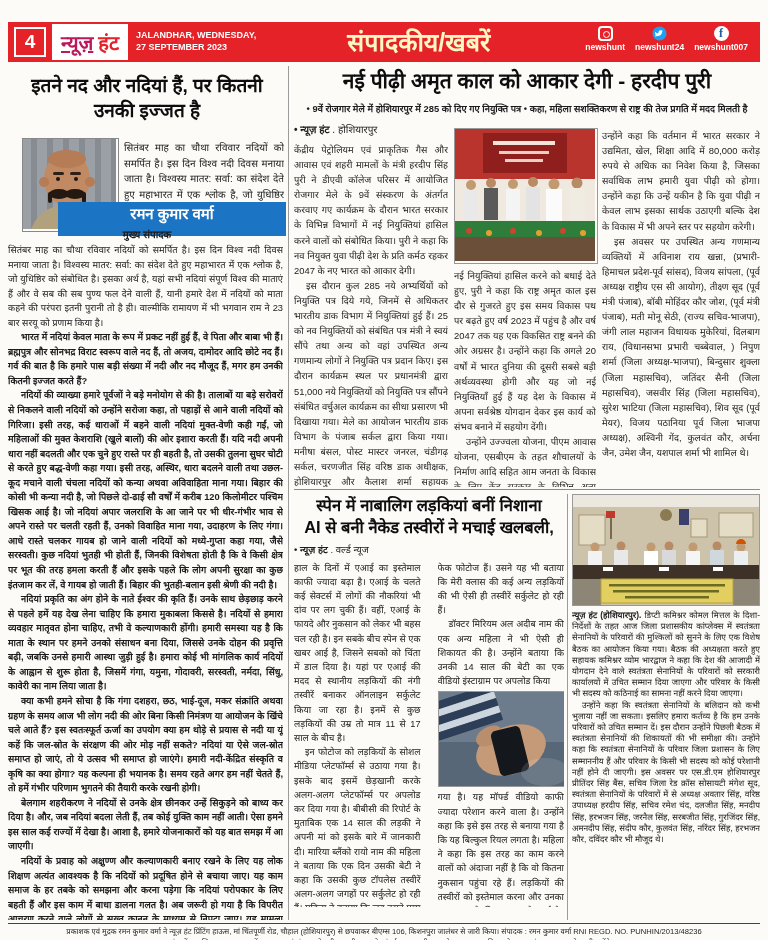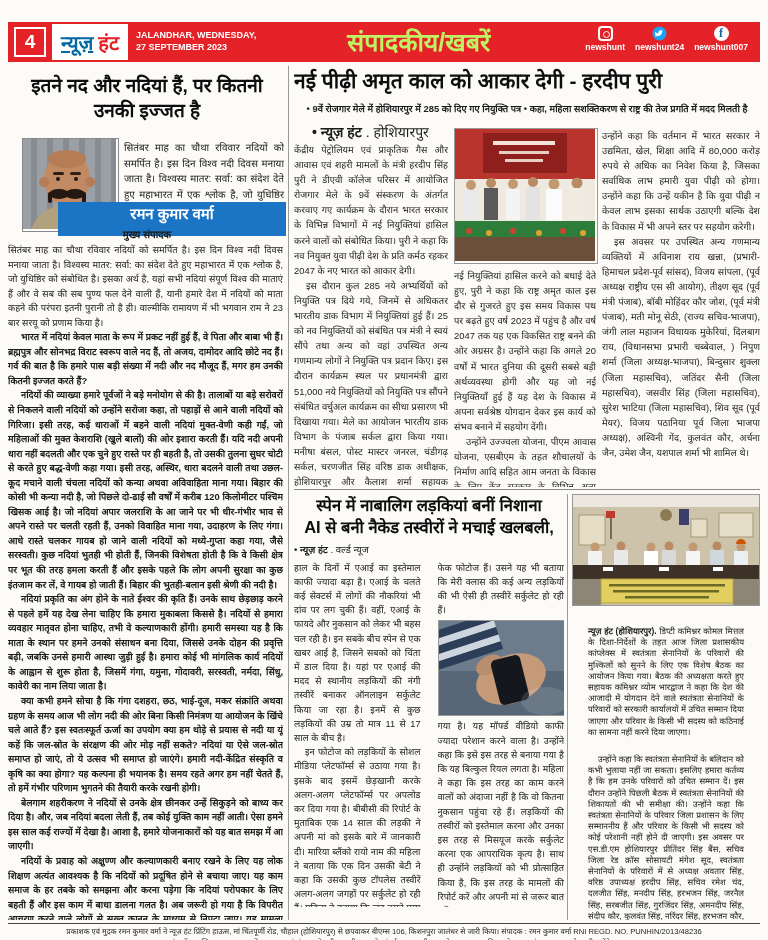--- a/index.html
+++ b/index.html
@@ -6,23 +6,23 @@
   .page{position:relative;width:768px;height:940px;margin:0 auto;background:#fcfbf8;
         font-family:"Liberation Sans", sans-serif;color:#1c1c1c;overflow:hidden;}
 
   
   .masthead{position:absolute;left:8px;top:22px;width:752px;height:40px;
             background:#e42227;display:flex;align-items:stretch;}
   .pageno-box{margin:5px 6px;width:28px;border:2px solid #fff;display:flex;
               align-items:center;justify-content:center;color:#fff;font-weight:bold;font-size:19px;}
   .logo-box{background:#fff;margin:2px 0;padding:0 9px;display:flex;align-items:center;
             font-weight:bold;font-size:20px;gap:5px;}
-  .logo-blue{color:#0369a1;text-decoration:underline;} .logo-red{color:#e42227;}
+  .logo-blue{color:#be185d;text-decoration:underline;} .logo-red{color:#e42227;}
   .dateline{padding:7px 8px 0;color:#fff;font-weight:bold;font-size:9px;line-height:1.35;}
-  .section-title{flex:1;text-align:center;color:#bef264;font-weight:bold;font-size:25px;line-height:40px;}
+  .section-title{flex:1;text-align:center;color:#fef9c3;font-weight:bold;font-size:25px;line-height:40px;}
   .social{display:flex;gap:10px;padding:4px 12px 0;}
   .social-item{display:flex;flex-direction:column;align-items:center;color:#fff;font-size:8.5px;font-weight:bold;}
   .icon{width:15px;height:15px;margin-bottom:1px;display:block;}
   .insta{box-sizing:border-box;border:2px solid #fff;border-radius:4px;position:relative;}
   .insta i{position:absolute;left:3px;top:3px;width:5px;height:5px;border:1.5px solid #fff;border-radius:50%;}
   .fb{background:#fff;border-radius:50%;color:#1b5ea8;font-family:"Liberation Serif",serif;
       font-weight:bold;font-size:12px;line-height:15px;text-align:center;}
 
   
   .vline{position:absolute;width:1px;background:#9b9b9b;}
@@ -38,25 +38,25 @@
   .author-bar{position:absolute;left:50px;right:0;top:136px;height:34px;background:#1b74c4;
               color:#fff;font-weight:bold;font-size:15px;text-align:center;line-height:23px;}
   .author-title{position:absolute;left:0;right:0;top:161px;text-align:center;font-weight:bold;font-size:10px;}
   .ed-body{position:absolute;left:0;right:3px;top:177px;bottom:0;overflow:hidden;
            font-size:9.3px;line-height:14.55px;text-align:justify;}
   .ed-body p{margin:0;}
   .ed-body p + p{text-indent:13px;font-weight:bold;}
 
   
   .jobs{position:absolute;left:294px;top:66px;width:466px;height:421px;}
-  .jobs-head{position:absolute;top:0;left:0;right:0;text-align:left;font-weight:bold;
+  .jobs-head{position:absolute;top:0;left:0;right:0;text-align:center;font-weight:bold;
              font-size:21px;white-space:nowrap;overflow:hidden;color:#0d0d0d;}
   .jobs-subhead{position:absolute;top:36px;left:0;right:0;font-weight:bold;font-size:9.4px;
                 white-space:nowrap;overflow:hidden;text-align:center;}
-  .jobs-byline{position:absolute;top:56px;left:0;font-size:14px;margin-left:18px;}
+  .jobs-byline{position:absolute;top:56px;left:0;font-size:10px;}
   .byline-bold{font-weight:bold;}
   .news-col{overflow:hidden;font-size:9.4px;line-height:15.1px;text-align:justify;}
   .news-col p{margin:0;}
   .news-col p + p{text-indent:12px;}
   .jobs-col1{position:absolute;top:76px;left:0;width:154px;bottom:0;}
   .jobs-photo{position:absolute;top:62px;left:160px;width:142px;height:134px;border:1px solid #999;}
   .jobs-col2{position:absolute;top:202px;left:160px;width:142px;bottom:0;}
   .jobs-col3{position:absolute;top:62px;left:308px;width:158px;bottom:0;}
 
   
@@ -67,21 +67,21 @@
   .ai-col{flex:1;overflow:hidden;font-size:9.2px;line-height:14.2px;text-align:justify;}
   .ai-col p{margin:0;}
   .ai-col p + p{text-indent:11px;}
   .phone-photo{width:100%;height:96px;margin:3px 0;border:1px solid #999;box-sizing:border-box;}
 
   
   .freedom{position:absolute;left:572px;top:490px;width:188px;height:430px;display:flex;flex-direction:column;}
   .fr-head{font-weight:bold;font-size:12.3px;line-height:1.3;max-height:50px;overflow:hidden;color:#0d0d0d;}
   .fr-photo{width:188px;height:112px;margin-top:4px;border:1px solid #999;box-sizing:border-box;flex:none;}
   .fr-body{flex:1;margin-top:4px;overflow:hidden;font-size:8.4px;line-height:11.2px;text-align:justify;}
-  .fr-body p{margin:16px;}
+  .fr-body p{margin:0;}
   .fr-body p + p{text-indent:10px;}
   .lead-bold{font-weight:bold;}
 
   
   .footer{position:absolute;left:8px;right:8px;top:923px;border-top:1.5px solid #444;
           text-align:center;font-size:7.6px;line-height:1.45;padding-top:2px;color:#222;}
   .footer div{white-space:nowrap;overflow:hidden;}
   svg{display:block;}
 </style>
 </head>
@@ -225,20 +225,21 @@
     <div class="ai-byline">
       <span class="byline-bold">• न्यूज़ हंट</span><span> . वर्ल्ड न्यूज</span>
     </div>
     <div class="ai-cols">
       <div class="ai-col">
         <p>हाल के दिनों में एआई का इस्तेमाल काफी ज्यादा बढ़ा है। एआई के चलते कई सेक्टर्स में लोगों की नौकरियां भी दांव पर लग चुकी हैं। वहीं, एआई के फायदे और नुकसान को लेकर भी बहस चल रही है। इन सबके बीच स्पेन से एक खबर आई है, जिसने सबको को चिंता में डाल दिया है। यहां पर एआई की मदद से स्थानीय लड़कियों की नंगी तस्वीरें बनाकर ऑनलाइन सर्कुलेट किया जा रहा है। इनमें से कुछ लड़कियों की उम्र तो मात्र 11 से 17 साल के बीच है।</p>
         <p>इन फोटोज को लड़कियों के सोशल मीडिया प्लेटफॉर्म्स से उठाया गया है। इसके बाद इसमें छेड़खानी करके अलग-अलग प्लेटफॉर्म्स पर अपलोड कर दिया गया है। बीबीसी की रिपोर्ट के मुताबिक एक 14 साल की लड़की ने अपनी मां को इसके बारे में जानकारी दी। मारिया ब्लैंको रायो नाम की महिला ने बताया कि एक दिन उसकी बेटी ने कहा कि उसकी कुछ टॉपलेस तस्वीरें अलग-अलग जगहों पर सर्कुलेट हो रही हैं। महिला ने बताया कि जब उसने पूछा क्या तुमने ऐसी कोई तस्वीर क्लिक कराई है। इस पर उनकी बेटी ने कहा कि यह सारी</p>
       </div>
       <div class="ai-col">
         <p>फेक फोटोज हैं। उसने यह भी बताया कि मेरी क्लास की कई अन्य लड़कियों की भी ऐसी ही तस्वीरें सर्कुलेट हो रही हैं।</p>
+        <p>डॉक्टर मिरियम अल अदीब नाम की एक अन्य महिला ने भी ऐसी ही शिकायत की है। उन्होंने बताया कि उनकी 14 साल की बेटी का एक वीडियो इंस्टाग्राम पर अपलोड किया</p>
         <div class="phone-photo">
           <svg width="128" height="94" viewBox="0 0 128 94" preserveAspectRatio="none">
             <rect width="128" height="94" fill="#6d7c8c"></rect>
             <rect y="50" width="128" height="44" fill="#4e5e6e" opacity="0.7"></rect>
             <g transform="rotate(-18 30 20)">
               <rect x="-10" y="0" width="70" height="8" fill="#2c3e58"></rect>
               <rect x="-10" y="8" width="70" height="7" fill="#cdd5de"></rect>
               <rect x="-10" y="15" width="70" height="8" fill="#2c3e58"></rect>
               <rect x="-10" y="23" width="70" height="7" fill="#cdd5de"></rect>
               <rect x="-10" y="30" width="70" height="8" fill="#2c3e58"></rect>

